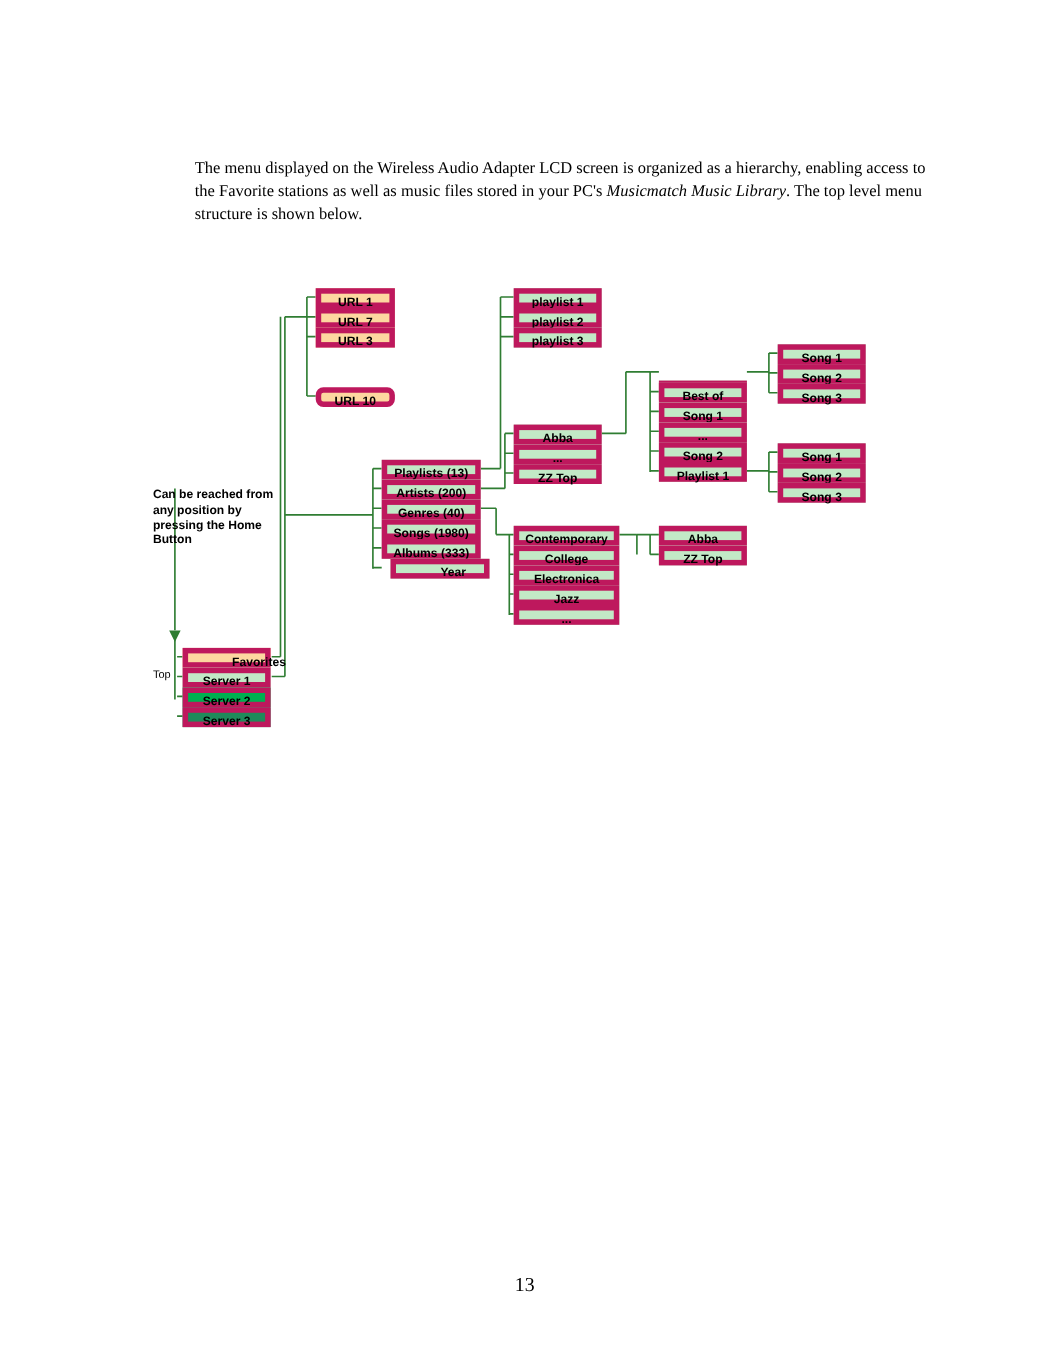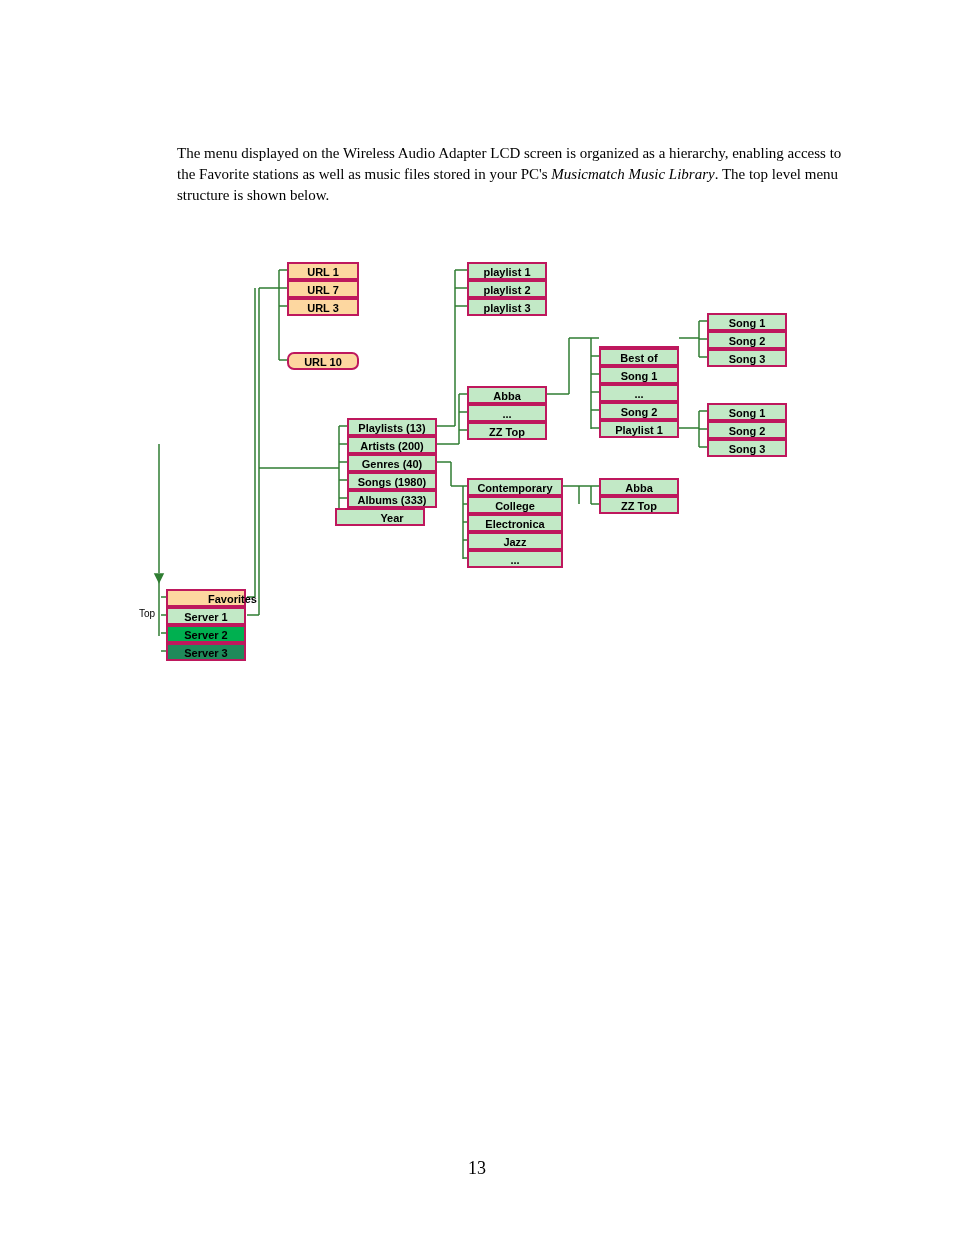--- a/index.html
+++ b/index.html
@@ -3,21 +3,21 @@
 <meta charset="utf-8">
 <style>
   html,body{margin:0;padding:0;background:#fff;}
   .page{position:relative;width:954px;height:1235px;font-family:"Times New Roman",serif;color:#000;}
   .para{position:absolute;left:139px;top:143px;width:680px;font-size:15px;line-height:1.4;margin-left:38px;}
   .para em{font-style:italic;}
   .pagenum{position:absolute;left:0;width:954px;top:1158px;text-align:center;font-size:18px;}
   .diagram{position:absolute;left:139px;top:258px;width:680px;height:420px;}
   .diagram svg{position:absolute;left:0;top:0;}
   .note{position:absolute;font:bold 11px Arial,sans-serif;color:#000;line-height:1.25;}
-  .box{position:absolute;border:2px solid #be185d;font:bold 11px Arial,sans-serif;text-align:center;padding:2px 0;box-sizing:border-box;height:18px;line-height:12px;}
+  .box{position:absolute;border:5px solid #be185d;font:bold 11px Arial,sans-serif;text-align:center;padding:2px 0;box-sizing:border-box;height:18px;line-height:12px;}
   .url{background:#fdd7a0;width:72px;}
   .url-round{border-radius:7px;}
   .pl{background:#c2e9c6;width:80px;}
   .cat{background:#c2e9c6;width:90px;}
   .art{background:#c2e9c6;width:80px;}
   .gen{background:#c2e9c6;width:96px;}
   .album{background:#c2e9c6;width:80px;}
   .song{background:#c2e9c6;width:80px;}
   .fav{background:#fdd7a0;width:80px;padding-left:40px;}
   .srv{background:#c2e9c6;width:80px;}
@@ -116,38 +116,39 @@
 
         <line x1="424" y1="228" x2="440" y2="228"></line>
         <line x1="440" y1="228" x2="440" y2="246"></line>
         <line x1="440" y1="228" x2="452" y2="228"></line>
         <line x1="452" y1="228" x2="452" y2="246"></line>
         <line x1="452" y1="228" x2="460" y2="228"></line>
         <line x1="452" y1="246" x2="460" y2="246"></line>
       </g>
     </svg>
 
+    <div class="note" style="left:0;top:186px;width:120px;">Can be reached from any position by pressing the Home Button</div>
 
     <div class="top" style="left:0;top:350px;">Top</div>
 
     <div class="box url" style="left:148px;top:4px;">URL 1</div>
     <div class="box url" style="left:148px;top:22px;">URL 7</div>
     <div class="box url" style="left:148px;top:40px;">URL 3</div>
     <div class="box url url-round" style="left:148px;top:94px;">URL 10</div>
 
     <div class="box pl" style="left:328px;top:4px;">playlist 1</div>
     <div class="box pl" style="left:328px;top:22px;">playlist 2</div>
     <div class="box pl" style="left:328px;top:40px;">playlist 3</div>
 
     <div class="box cat" style="left:208px;top:160px;">Playlists (13)</div>
     <div class="box cat" style="left:208px;top:178px;">Artists (200)</div>
     <div class="box cat" style="left:208px;top:196px;">Genres (40)</div>
     <div class="box cat" style="left:208px;top:214px;">Songs (1980)</div>
     <div class="box cat" style="left:208px;top:232px;">Albums (333)</div>
-    <div class="box cat" style="left:196px;top:250px;padding-left:24px;">Year</div>
+    <div class="box cat" style="left:216px;top:250px;padding-left:24px;">Year</div>
 
     <div class="box art" style="left:328px;top:128px;">Abba</div>
     <div class="box art" style="left:328px;top:146px;">...</div>
     <div class="box art" style="left:328px;top:164px;">ZZ Top</div>
 
     <div class="box gen" style="left:328px;top:220px;">Contemporary</div>
     <div class="box gen" style="left:328px;top:238px;">College</div>
     <div class="box gen" style="left:328px;top:256px;">Electronica</div>
     <div class="box gen" style="left:328px;top:274px;">Jazz</div>
     <div class="box gen" style="left:328px;top:292px;">...</div>

